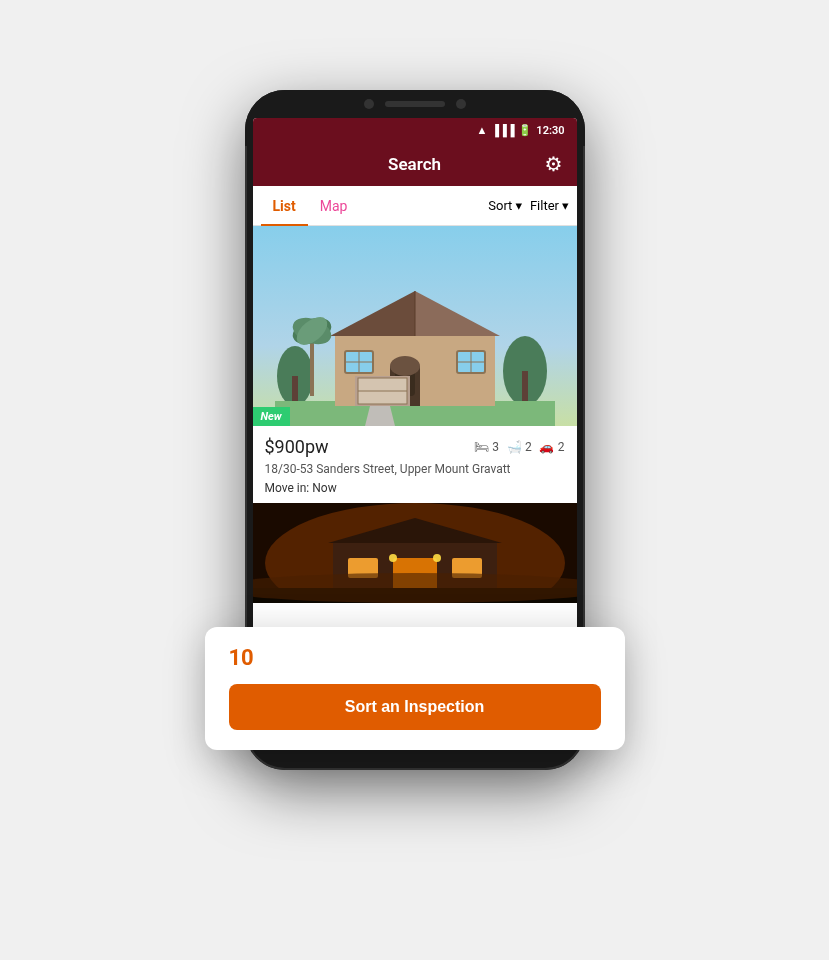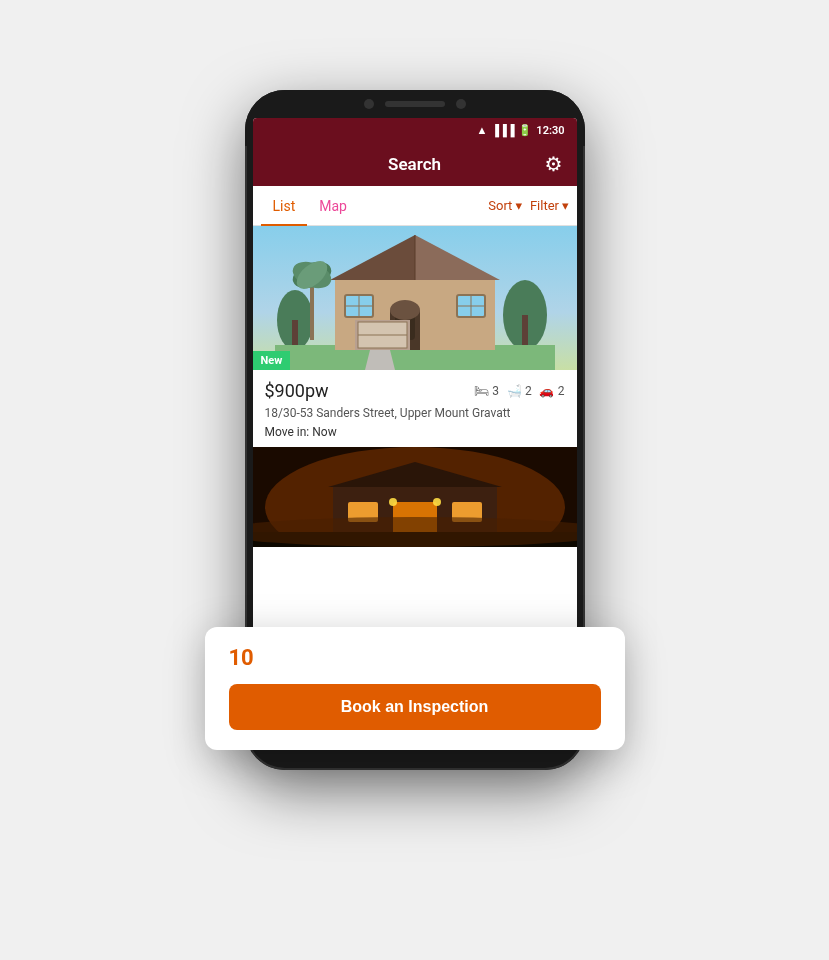--- a/index.html
+++ b/index.html
@@ -132,21 +132,21 @@
       height: 40px;
       display: flex;
       align-items: center;
       font-size: 14px;
       color: #ec4899;
       position: relative;
     }
 
     .top-tab.active {
       color: #e05c00;
-      font-weight: 400;
+      font-weight: 700;
     }
 
     .top-tab.active::after {
       content: '';
       position: absolute;
       bottom: 0;
       left: 0;
       right: 0;
       height: 2px;
       background: #e05c00;
@@ -157,38 +157,39 @@
     }
 
     .sort-filter {
       display: flex;
       gap: 8px;
       align-items: center;
     }
 
     .sort-btn, .filter-btn {
       font-size: 13px;
-      color: #c2410c;
+      color: #000000;
       display: flex;
       align-items: center;
       gap: 3px;
     }
 
     
     .property-card {
       background: #fff;
       position: relative;
     }
 
     .property-image {
       width: 100%;
-      height: 144px;
+      height: 200px;
       background: linear-gradient(135deg, #87CEEB 0%, #98b4c8 30%, #c4956a 60%, #8fbc8f 100%);
       position: relative;
       overflow: hidden;
+      font-style: italic;
     }
 
     
     .sky-bg {
       position: absolute;
       top: 0; left: 0; right: 0; bottom: 0;
       background: linear-gradient(180deg, #87CEEB 0%, #b0d4e8 60%, #c8dfa5 100%);
     }
 
     
@@ -581,15 +582,15 @@
 
     <div class="phone-bottom-bar">
       <div class="home-indicator"></div>
     </div>
   </div>
 
   <div class="inspection-popup">
     <div class="inspect-count-row">
       <span class="inspect-count">10</span>
     </div>
-    <button class="book-btn">Book an Inspection</button>
+    <button class="book-btn">Sort an Inspection</button>
   </div>
 </div>
 
 </body></html>

